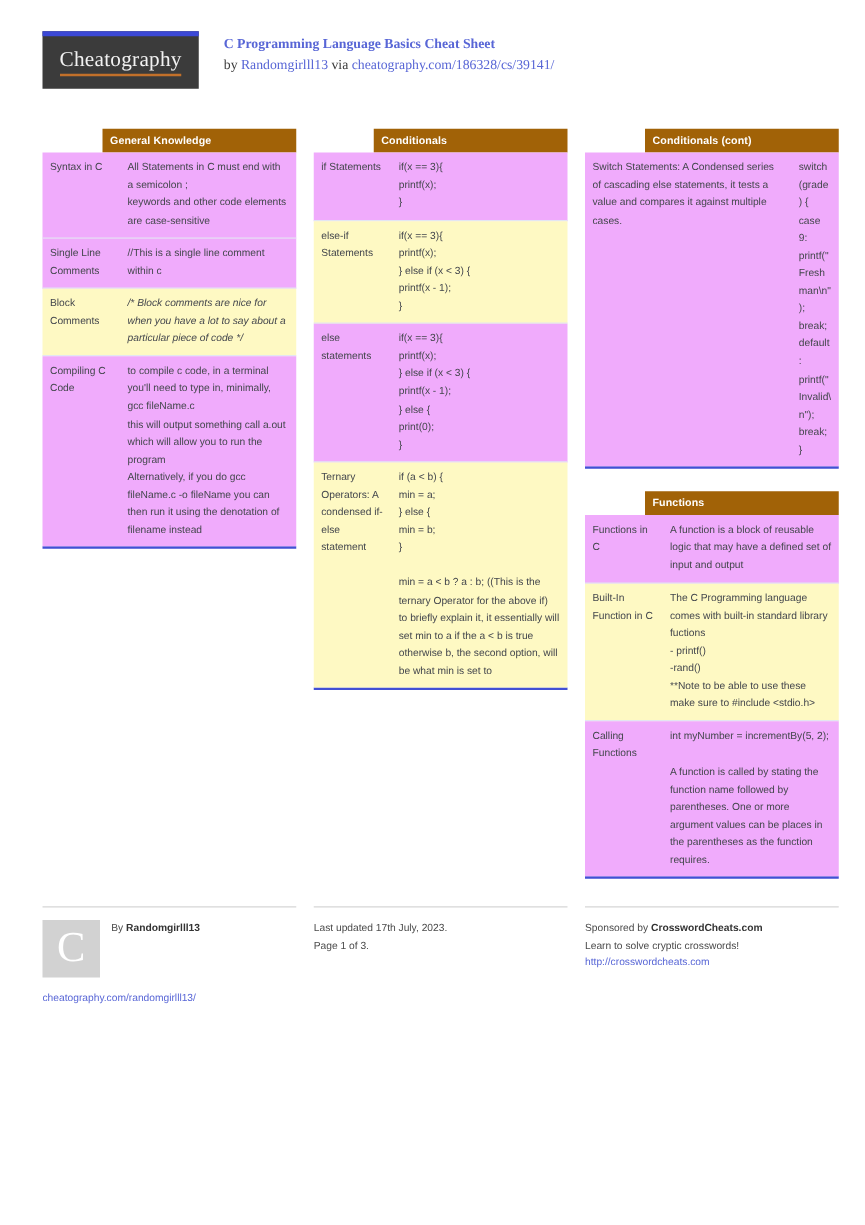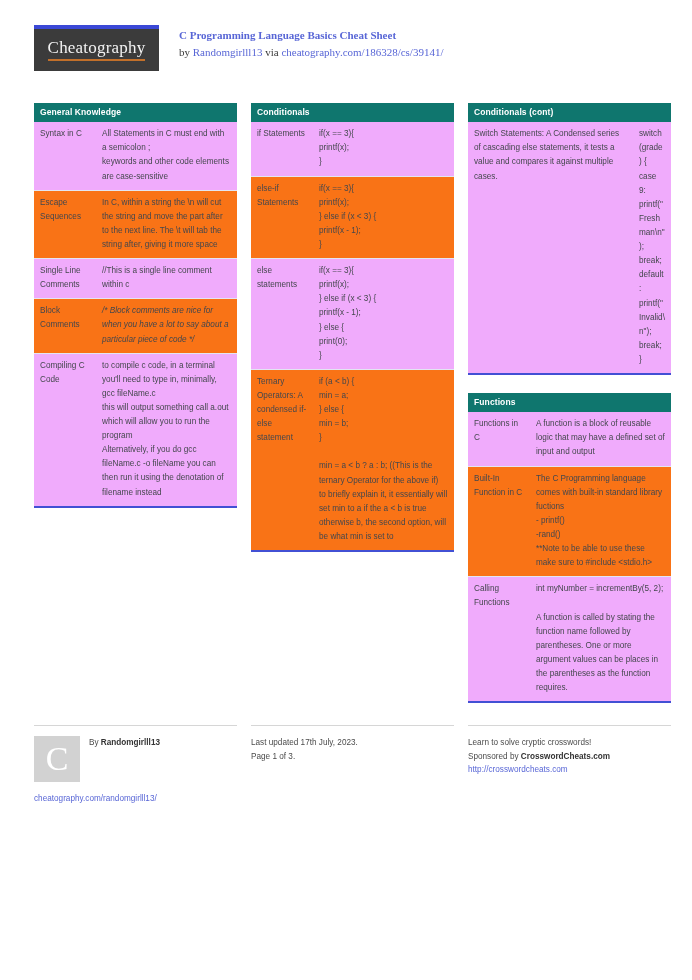--- a/index.html
+++ b/index.html
@@ -86,33 +86,34 @@
     flex: none;
   }
 
   
   .block {
     margin-bottom: 18px;
     border-bottom: 2px solid #4250d4;
     background: #ffffff;
   }
   .block-header {
-    background: #0f766e;
+    background: #a16207;
     color: #ffffff;
     font-size: 8.5px;
     font-weight: bold;
     padding: 4px 6px 5px 6px;
     line-height: 1.2;
     letter-spacing: 0.1px;
+    margin-left: 48px;
   }
   .rows { display: block; }
   .row {
     display: flex;
     border-bottom: 1px solid #e3e6f2;
-    background: #f97316;
+    background: #fef9c3;
   }
   .row.alt {
     background: #f0abfc;
   }
   .row:last-child { border-bottom: none; }
   .cell {
     font-size: 8.2px;
     line-height: 1.72;
     padding: 5px 6px 6px 6px;
     box-sizing: border-box;
@@ -203,24 +204,20 @@
 
     <div class="column">
       <div class="block">
         <div class="block-header">General Knowledge</div>
         <div class="rows">
           <div class="row alt">
             <div class="cell cell-key pre">Syntax in C</div>
             <div class="cell cell-val pre">All Statements in C must end with a semicolon ;
 keywords and other code elements are case-sensitive</div>
           </div>
-          <div class="row">
-            <div class="cell cell-key pre">Escape Sequences</div>
-            <div class="cell cell-val pre">In C, within a string the \n will cut the string and move the part after to the next line. The \t will tab the string after, giving it more space</div>
-          </div>
           <div class="row alt">
             <div class="cell cell-key pre">Single Line Comments</div>
             <div class="cell cell-val pre">//This is a single line comment within c</div>
           </div>
           <div class="row">
             <div class="cell cell-key pre">Block Comments</div>
             <div class="cell cell-val pre italic">/* Block comments are nice for when you have a lot to say about a particular piece of code */</div>
           </div>
           <div class="row alt">
             <div class="cell cell-key pre">Compiling C Code</div>
@@ -331,22 +328,22 @@
       </div>
       <a class="foot-link" href="#">cheatography.com/randomgirlll13/</a>
     </div>
 
     <div class="foot-col">
       <div>Last updated 17th July, 2023.</div>
       <div>Page 1 of 3.</div>
     </div>
 
     <div class="foot-col">
-      <div>Learn to solve cryptic crosswords!</div>
       <div>
         <span>Sponsored by </span><span class="sponsor-name">CrosswordCheats.com</span>
       </div>
+      <div>Learn to solve cryptic crosswords!</div>
       <a class="foot-link" style="margin-top:0" href="#">http://crosswordcheats.com</a>
     </div>
 
   </div>
 
 </div>
 
 </body></html>

